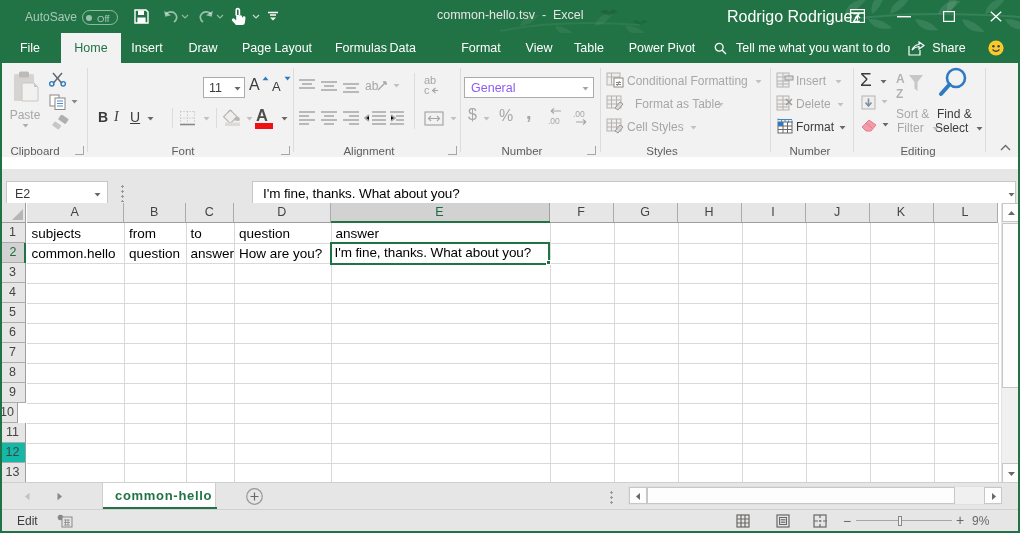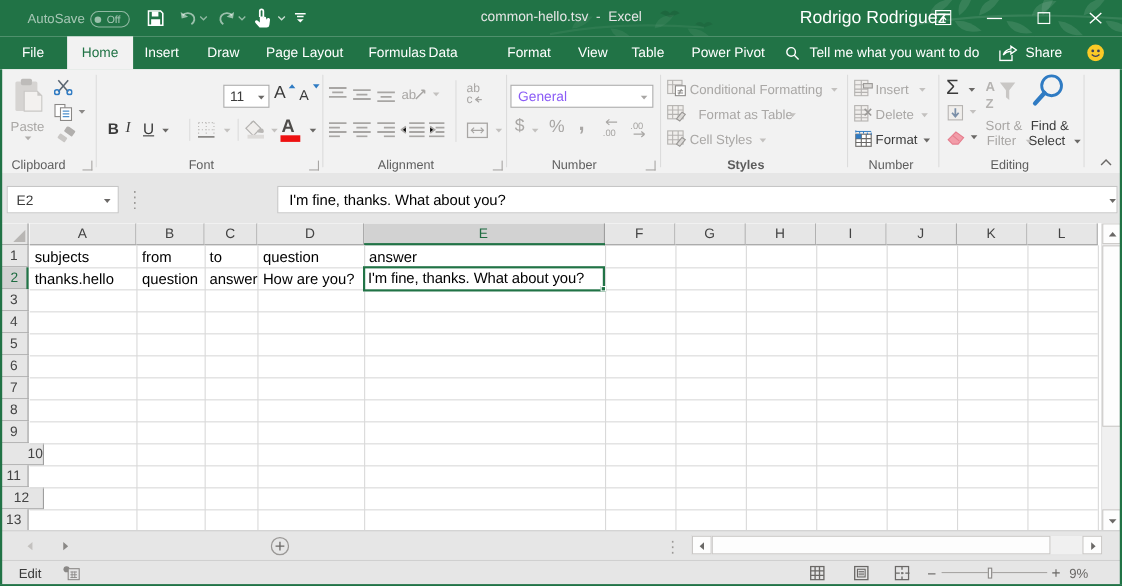--- a/index.html
+++ b/index.html
@@ -11,21 +11,21 @@
 #tabrow { left:0; top:33px; width:1020px; height:30px; background:#217346; }
 .tab { position:absolute; top:0; height:30px; line-height:30px; color:#fff; font-size:12.5px; text-align:center; }
 #hometab { position:absolute; left:61px; top:0; width:60px; height:30px; background:#f2f2f2; color:#217346; text-align:center; line-height:30px; font-size:12.5px; }
 
 #ribbon { left:0; top:63px; width:1020px; height:94px; background:#f2f2f2; }
 .gsep { position:absolute; top:5px; width:1px; height:84px; background:#dcdcdc; }
 .glabel { position:absolute; top:82px; font-size:11.5px; color:#5d5d5d; text-align:center; }
 .gray { color:#a9a7a5; }
 .launch { position:absolute; width:9px; height:9px; border-left:1px solid #a8a6a4; border-top:1px solid #a8a6a4; transform:rotate(180deg); }
 
-#fbar { left:0; top:157px; width:1020px; height:46px; background:#e6e6e6; }
+#fbar { left:0; top:169px; width:1020px; height:46px; background:#e6e6e6; }
 .whitebox { position:absolute; background:#fff; border:1px solid #ababab; }
 
 #sheet { left:0; top:203px; width:1020px; height:279px; background:#fff; overflow:hidden; }
 .cell { position:absolute; height:20px; font-size:13.5px; color:#000; line-height:19px; white-space:nowrap; padding-left:4px; }
 
 #tabbar { left:0; top:482px; width:1020px; height:27px; background:#e6e6e6; border-top:1px solid #cfcfcf; }
 #statusbar { left:0; top:509px; width:1020px; height:22px; background:#e6e6e6; border-top:1px solid #d0d0d0; color:#444; font-size:12px; }
 #greenbottom { left:0; top:531px; width:1020px; height:2px; background:#217346; }
 </style>
 </head>
@@ -313,21 +313,21 @@
     </svg>
   <svg class="abs" style="left:606px;top:55px" width="18" height="16" viewBox="0 0 18 16">
     <rect x="1" y="1" width="14" height="12" fill="#f0eeec" stroke="#b5b3b1"></rect>
     <path d="M1 5 h14 M1 9 h14 M5.5 1 v12 M10.5 1 v12" stroke="#b5b3b1"></path>
     <path d="M9 13 L14 7 L17 9 L12 15 Z" fill="#dcdad8" stroke="#9a9896"></path>
   </svg>
   <span class="abs gray" style="left:627px;top:57px;font-size:12px;">Cell Styles</span>
   <svg class="abs" style="left:689px;top:62px" width="9" height="6" viewBox="0 0 9 6">
       <path d="M1.5 1 L4.5 4.5 L7.5 1Z" fill="#c3c1bf"></path>
     </svg>
-  <span class="glabel" style="left:628px;width:100px;font-weight:bold;">Styles</span>
+  <span class="glabel" style="left:612px;width:100px;">Styles</span>
 
   <svg class="abs" style="left:776px;top:9px" width="18" height="16" viewBox="0 0 18 16">
     <rect x="1" y="1" width="12" height="14" fill="#f0eeec" stroke="#b5b3b1"></rect>
     <path d="M1 5 h12 M1 9 h12 M1 12 h12 M7 1 v14" stroke="#b5b3b1"></path>
     <rect x="9" y="4" width="8" height="4" fill="#dcdad8" stroke="#9a9896"></rect>
   </svg>
   <span class="abs gray" style="left:796px;top:11px;font-size:12px;">Insert</span>
   <svg class="abs" style="left:834px;top:16px" width="9" height="6" viewBox="0 0 9 6">
       <path d="M1.5 1 L4.5 4.5 L7.5 1Z" fill="#c3c1bf"></path>
     </svg>
@@ -431,23 +431,23 @@
 <div class="abs" style="left:0;top:20px;width:26px;height:20px;background:#e6e6e6;border-right:1px solid #9e9e9e;border-bottom:1px solid #ababab;color:#444;font-size:12.5px;text-align:center;line-height:19px;">1</div>
 <div class="abs" style="left:0;top:40px;width:26px;height:20px;background:#d2d2d2;border-bottom:1px solid #ababab;color:#1e6c41;font-size:12.5px;text-align:center;line-height:19px;">2</div>
 <div class="abs" style="left:24px;top:40px;width:2px;height:20px;background:#217346;"></div>
 <div class="abs" style="left:0;top:60px;width:26px;height:20px;background:#e6e6e6;border-right:1px solid #9e9e9e;border-bottom:1px solid #ababab;color:#444;font-size:12.5px;text-align:center;line-height:19px;">3</div>
 <div class="abs" style="left:0;top:80px;width:26px;height:20px;background:#e6e6e6;border-right:1px solid #9e9e9e;border-bottom:1px solid #ababab;color:#444;font-size:12.5px;text-align:center;line-height:19px;">4</div>
 <div class="abs" style="left:0;top:100px;width:26px;height:20px;background:#e6e6e6;border-right:1px solid #9e9e9e;border-bottom:1px solid #ababab;color:#444;font-size:12.5px;text-align:center;line-height:19px;">5</div>
 <div class="abs" style="left:0;top:120px;width:26px;height:20px;background:#e6e6e6;border-right:1px solid #9e9e9e;border-bottom:1px solid #ababab;color:#444;font-size:12.5px;text-align:center;line-height:19px;">6</div>
 <div class="abs" style="left:0;top:140px;width:26px;height:20px;background:#e6e6e6;border-right:1px solid #9e9e9e;border-bottom:1px solid #ababab;color:#444;font-size:12.5px;text-align:center;line-height:19px;">7</div>
 <div class="abs" style="left:0;top:160px;width:26px;height:20px;background:#e6e6e6;border-right:1px solid #9e9e9e;border-bottom:1px solid #ababab;color:#444;font-size:12.5px;text-align:center;line-height:19px;">8</div>
 <div class="abs" style="left:0;top:180px;width:26px;height:20px;background:#e6e6e6;border-right:1px solid #9e9e9e;border-bottom:1px solid #ababab;color:#444;font-size:12.5px;text-align:center;line-height:19px;">9</div>
-<div class="abs" style="left:0;top:200px;width:40px;height:20px;background:#e6e6e6;border-right:1px solid #9e9e9e;border-bottom:1px solid #ababab;color:#444;font-size:12.5px;text-align:right;line-height:19px;">10</div>
+<div class="abs" style="left:0;top:200px;width:18px;height:20px;background:#e6e6e6;border-right:1px solid #9e9e9e;border-bottom:1px solid #ababab;color:#444;font-size:12.5px;text-align:left;line-height:19px;">10</div>
 <div class="abs" style="left:0;top:220px;width:26px;height:20px;background:#e6e6e6;border-right:1px solid #9e9e9e;border-bottom:1px solid #ababab;color:#444;font-size:12.5px;text-align:center;line-height:19px;">11</div>
-<div class="abs" style="left:0;top:240px;width:40px;height:20px;background:#e5e5e5;border-right:1px solid #9e9e9e;border-bottom:1px solid #ababab;color:#444;font-size:12.5px;text-align:center;line-height:19px;">12</div>
+<div class="abs" style="left:0;top:240px;width:26px;height:20px;background:#14b8a6;border-right:1px solid #9e9e9e;border-bottom:1px solid #ababab;color:#444;font-size:12.5px;text-align:center;line-height:19px;">12</div>
 <div class="abs" style="left:0;top:260px;width:26px;height:20px;background:#e6e6e6;border-right:1px solid #9e9e9e;border-bottom:1px solid #ababab;color:#444;font-size:12.5px;text-align:center;line-height:19px;">13</div>
 <div class="abs" style="left:27px;top:40px;width:971px;height:1px;background:#d9d9d9;"></div>
 <div class="abs" style="left:27px;top:60px;width:971px;height:1px;background:#d9d9d9;"></div>
 <div class="abs" style="left:27px;top:80px;width:971px;height:1px;background:#d9d9d9;"></div>
 <div class="abs" style="left:27px;top:100px;width:971px;height:1px;background:#d9d9d9;"></div>
 <div class="abs" style="left:27px;top:120px;width:971px;height:1px;background:#d9d9d9;"></div>
 <div class="abs" style="left:27px;top:140px;width:971px;height:1px;background:#d9d9d9;"></div>
 <div class="abs" style="left:27px;top:160px;width:971px;height:1px;background:#d9d9d9;"></div>
 <div class="abs" style="left:27px;top:180px;width:971px;height:1px;background:#d9d9d9;"></div>
 <div class="abs" style="left:27px;top:200px;width:971px;height:1px;background:#d9d9d9;"></div>
@@ -465,21 +465,21 @@
 <div class="abs" style="left:741.5px;top:20px;width:1px;height:260px;background:#d9d9d9;"></div>
 <div class="abs" style="left:805.5px;top:20px;width:1px;height:260px;background:#d9d9d9;"></div>
 <div class="abs" style="left:869.5px;top:20px;width:1px;height:260px;background:#d9d9d9;"></div>
 <div class="abs" style="left:933.5px;top:20px;width:1px;height:260px;background:#d9d9d9;"></div>
 <div class="abs" style="left:997.5px;top:20px;width:1px;height:260px;background:#d9d9d9;"></div>
 <div class="cell" style="left:27.5px;top:21px;">subjects</div>
 <div class="cell" style="left:125px;top:21px;">from</div>
 <div class="cell" style="left:186.5px;top:21px;">to</div>
 <div class="cell" style="left:235px;top:21px;">question</div>
 <div class="cell" style="left:331.5px;top:21px;">answer</div>
-<div class="cell" style="left:27.5px;top:41px;">thanks.hello</div>
+<div class="cell" style="left:27.5px;top:41px;">common.hello</div>
 <div class="cell" style="left:125px;top:41px;">question</div>
 <div class="cell" style="left:186.5px;top:41px;">answer</div>
 <div class="cell" style="left:235px;top:41px;">How are you?</div>
 <div class="abs" style="left:329.5px;top:39px;width:220px;height:23px;border:2px solid #217346;background:#fff;z-index:5;">
       <span class="abs" style="left:3px;top:1px;font-size:13.5px;color:#000;white-space:nowrap;letter-spacing:-0.1px">I'm fine, thanks. What about you?</span>
       <span class="abs" style="left:214px;top:16px;width:5px;height:5px;background:#217346;border:1px solid #fff;"></span>
     </div>
 <div class="abs" style="left:1001px;top:0;width:17px;height:280px;background:#f0f0f0;border-left:1px solid #e3e3e3;">
       <div class="abs" style="left:0px;top:0px;width:17px;height:19px;background:#fdfdfd;border:1px solid #c9c7c5;">
         <svg class="abs" style="left:4px;top:6px" width="9" height="6" viewBox="0 0 9 6">
@@ -494,20 +494,24 @@
       </div>
     </div>
 </div>
 <div id="tabbar" class="abs">
 <svg class="abs" style="left:23px;top:9px" width="9" height="9" viewBox="0 0 9 9">
       <path d="M6.5 0.8 L2 4.5 L6.5 8.2 Z" fill="#c3c1bf"></path>
     </svg>
 <svg class="abs" style="left:55px;top:9px" width="9" height="9" viewBox="0 0 9 9">
       <path d="M2.5 0.8 L7 4.5 L2.5 8.2 Z" fill="#8a8886"></path>
     </svg>
+<div class="abs" style="left:102px;top:0;width:114px;height:26px;background:#fff;border-left:1px solid #cfcfcf;border-right:1px solid #cfcfcf;">
+      <span class="abs" style="left:12px;top:5px;font-size:13px;font-weight:bold;color:#217346;letter-spacing:0.7px;">common-hello</span>
+      <div class="abs" style="left:0;top:24px;width:114px;height:2px;background:#217346;"></div>
+    </div>
 <svg class="abs" style="left:246px;top:5px" width="17" height="17" viewBox="0 0 17 17">
       <circle cx="8.5" cy="8.5" r="7.8" fill="none" stroke="#9a9896" stroke-width="1.2"></circle>
       <path d="M8.5 4.5 v8 M4.5 8.5 h8" stroke="#6a6866" stroke-width="1.2"></path>
     </svg>
 <div class="abs" style="left:610px;top:7px;width:3px;height:14px;background-image:radial-gradient(circle,#9a9896 1px,transparent 1.2px);background-size:3px 5px;"></div>
 <div class="abs" style="left:628px;top:3px;width:373px;height:19px;background:#f0f0f0;border:1px solid #e0e0e0;">
       <div class="abs" style="left:0px;top:0px;width:18px;height:17px;background:#fdfdfd;border:1px solid #c9c7c5;">
         <svg class="abs" style="left:5px;top:4px" width="6" height="9" viewBox="0 0 6 9">
           <path d="M5 1 L1 4.5 L5 8Z" fill="#6a6866"></path>
         </svg>

